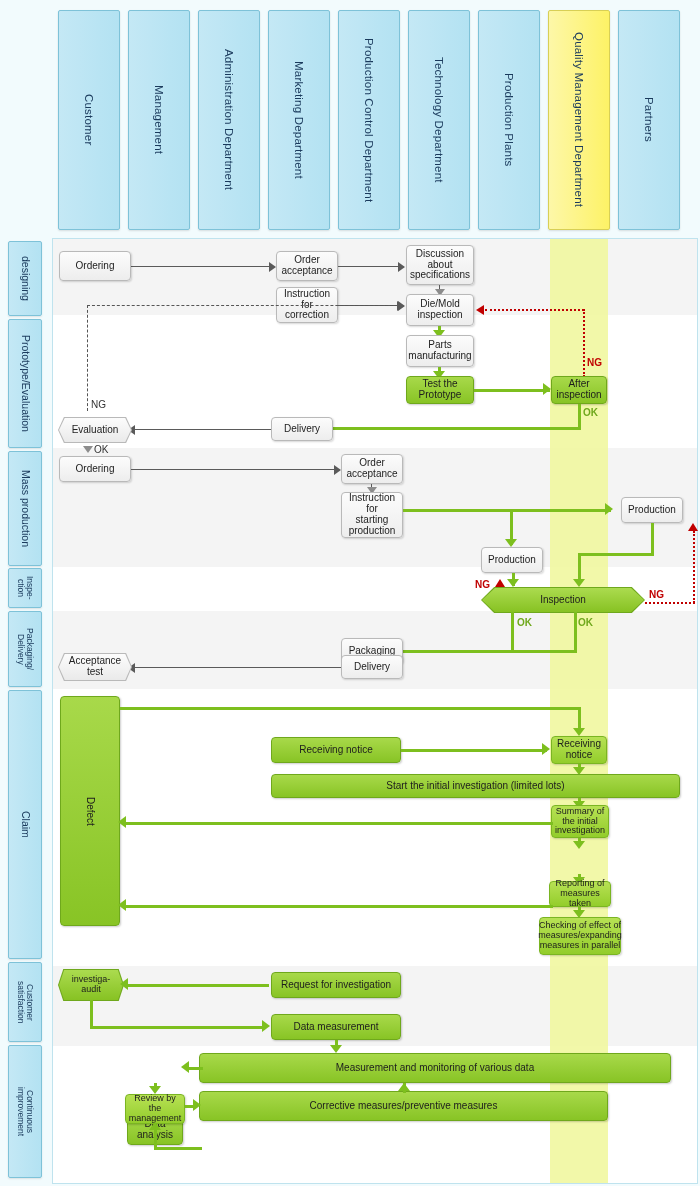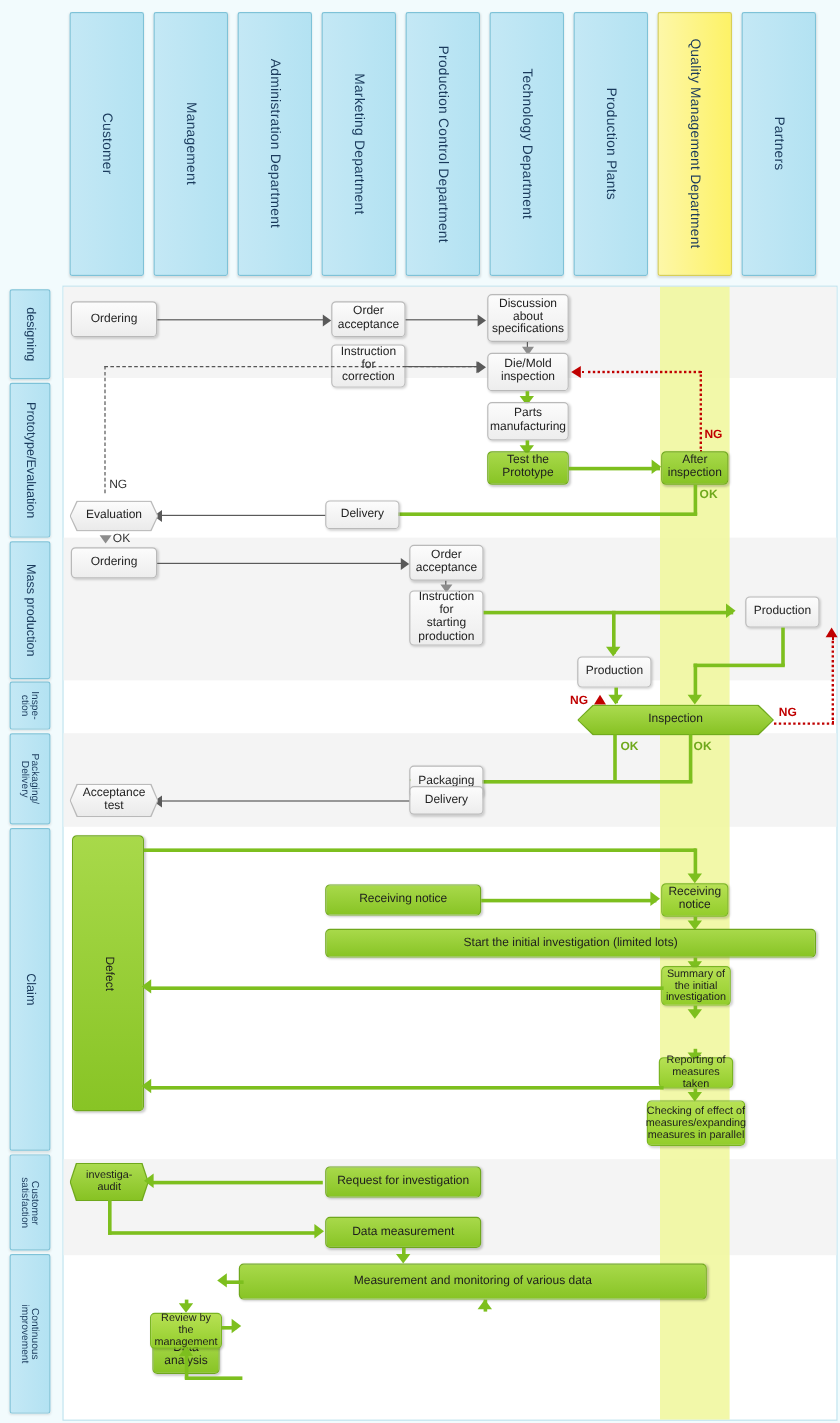--- a/index.html
+++ b/index.html
@@ -383,29 +383,30 @@
     <div class="ln green v" style="left:37px;top:761px;height:29px;"></div>
     <div class="ln green h" style="left:37px;top:787px;width:175px;"></div>
     <div class="arw r green" style="left:209px;top:781px;"></div>
     <div class="node green" style="left:218px;top:775px;width:130px;height:26px;">Data measurement</div>
 
     <div class="ln green v" style="left:282px;top:801px;height:9px;"></div>
     <div class="arw d green" style="left:277px;top:806px;"></div>
 
     <div class="node green" style="left:74px;top:844px;width:56px;height:30px;white-space:pre-line;margin-top:32px;">Data
 analysis</div>
-    <div class="node green" style="left:146px;top:814px;width:390px;height:30px;">Measurement and monitoring of various data</div>
+    <div class="node green" style="left:146px;top:814px;width:472px;height:30px;">Measurement and monitoring of various data</div>
     <div class="ln green h" style="left:132px;top:828px;width:18px;"></div>
     <div class="arw l green" style="left:128px;top:822px;"></div>
 
     <div class="ln green v" style="left:101px;top:844px;height:8px;"></div>
     <div class="arw d green" style="left:96px;top:847px;"></div>
 
     <div class="node greenlite" style="left:72px;top:855px;width:60px;height:30px;white-space:pre-line;font-size:9px;">Review by the
 management</div>
+    <div class="node green" style="left:146px;top:852px;width:409px;height:30px;">Corrective measures/preventive measures</div>
     <div class="ln green h" style="left:132px;top:866px;width:12px;"></div>
     <div class="arw r green" style="left:140px;top:860px;"></div>
 
     <div class="ln green v" style="left:350px;top:844px;height:10px;"></div>
     <div class="arw u green" style="left:345px;top:844px;"></div>
 
     <div class="ln green h" style="left:101px;top:908px;width:48px;"></div>
     <div class="ln green v" style="left:101px;top:889px;height:21px;"></div>
     <div class="arw u green" style="left:96px;top:883px;"></div>
 

